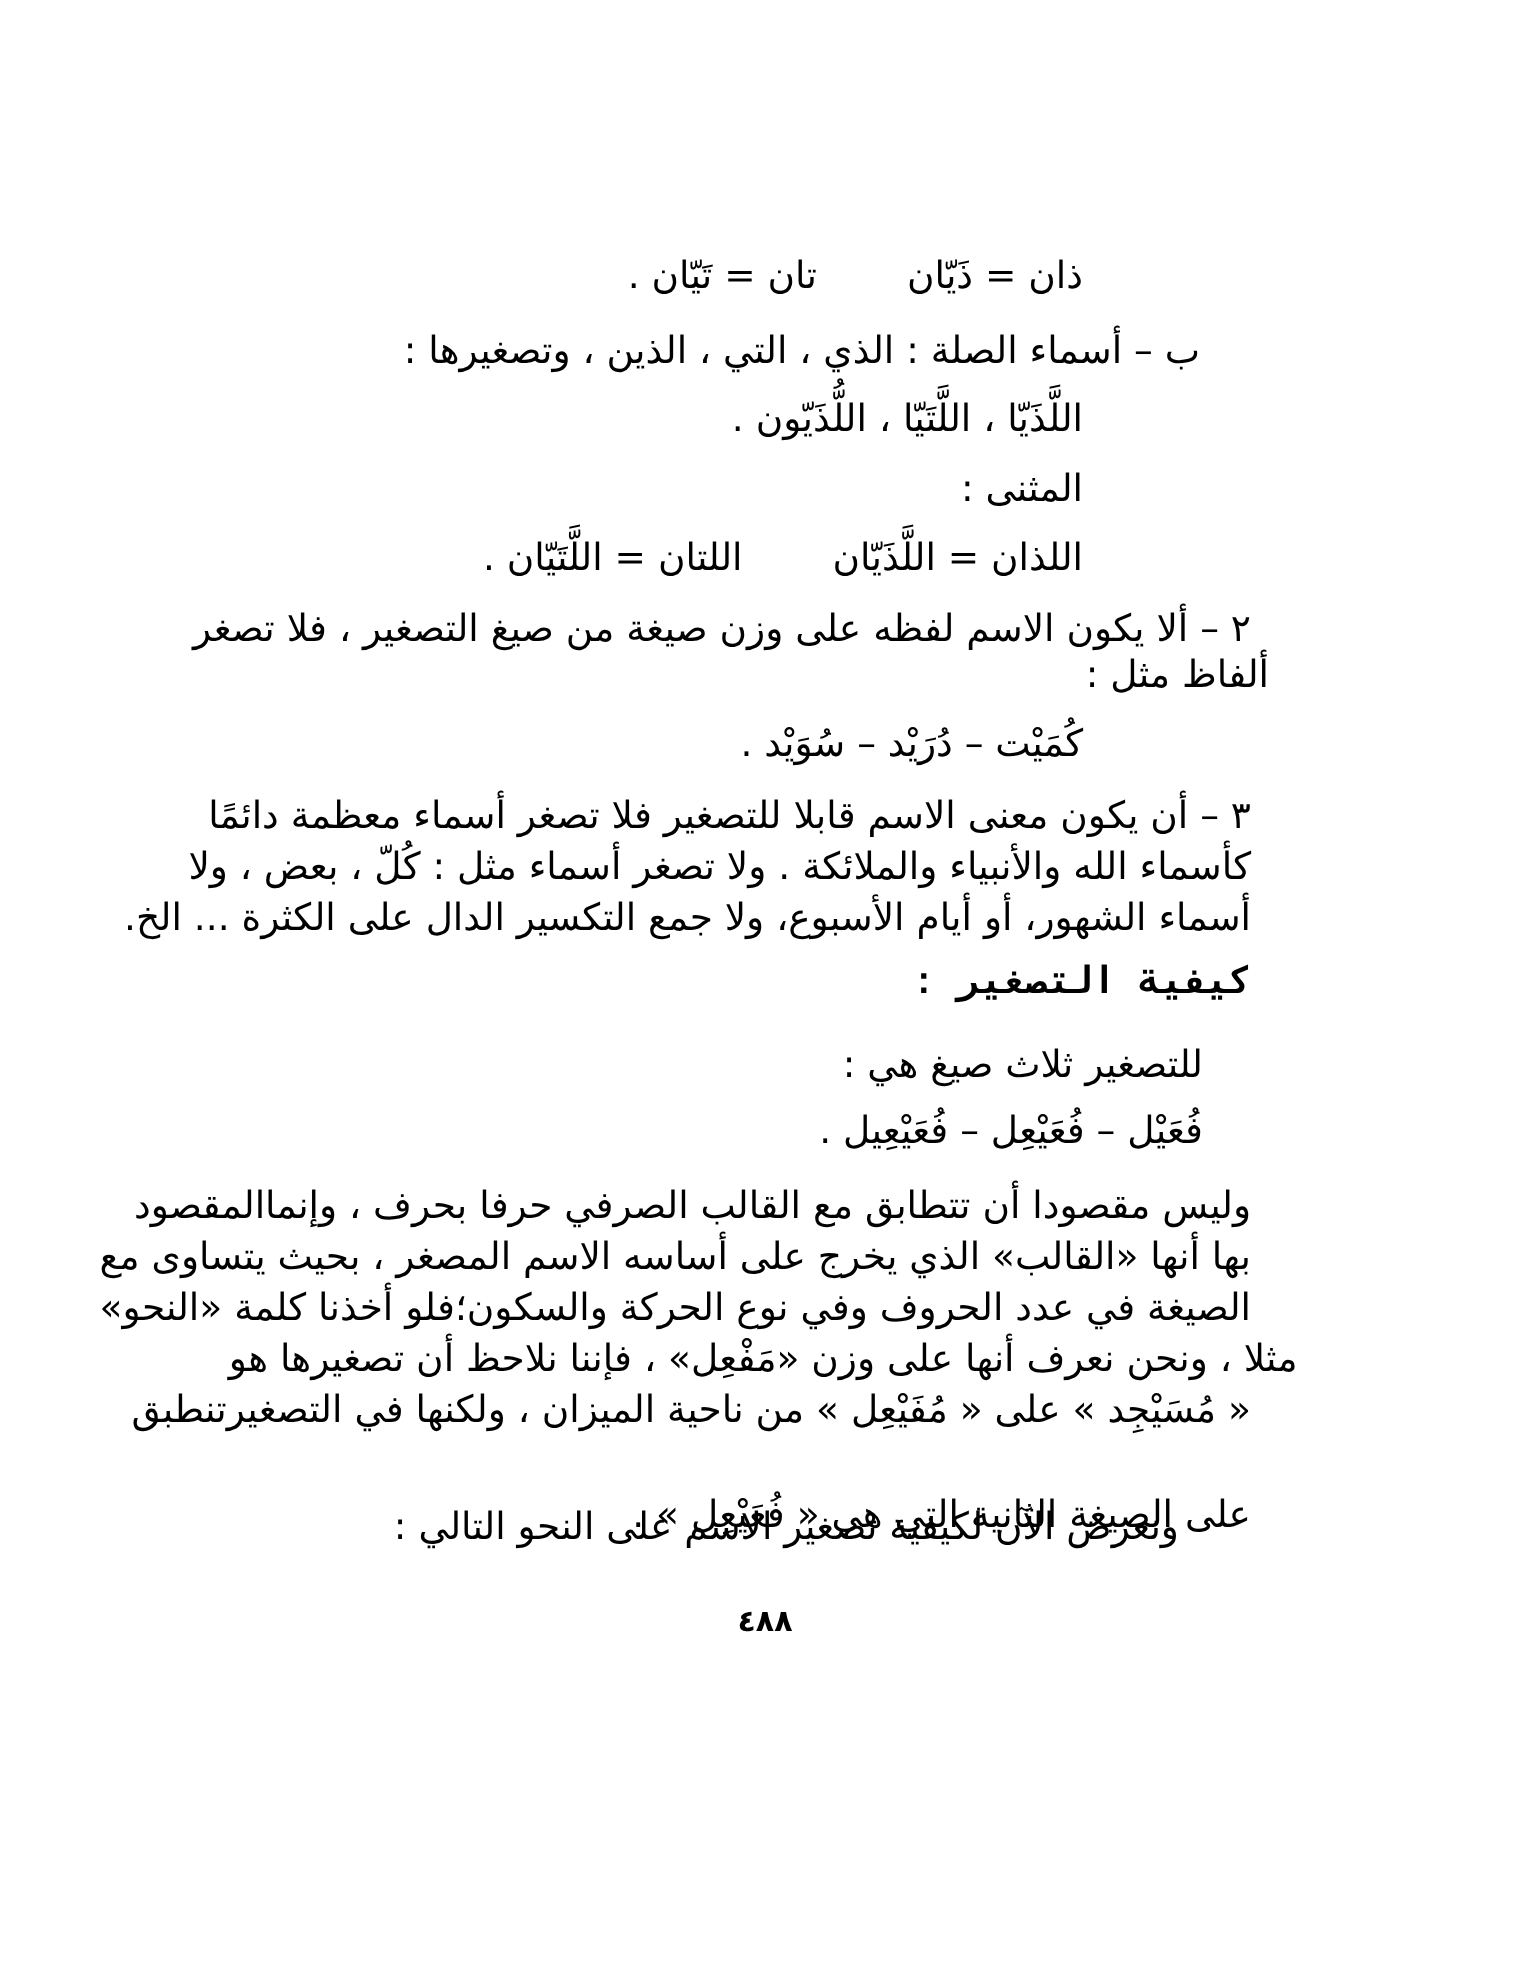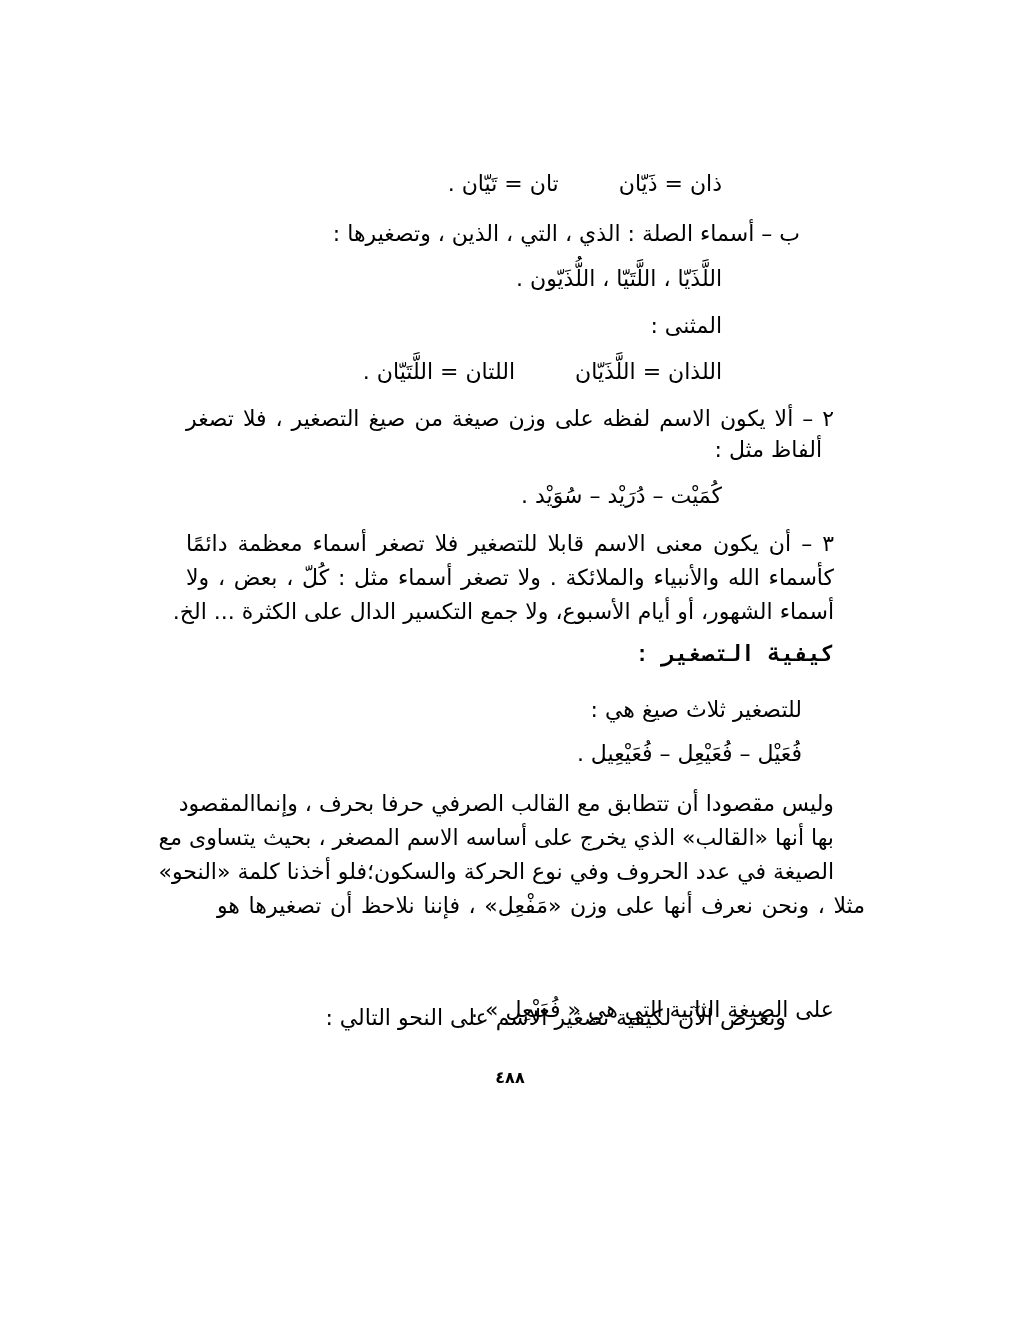--- a/index.html
+++ b/index.html
@@ -19,40 +19,40 @@
       position: absolute;
       left: 0; top: 0;
       width: 1020px;
       height: 1320px;
     }
     .line {
       position: absolute;
       direction: rtl;
       unicode-bidi: embed;
       white-space: nowrap;
-      font-size: 22px;
+      font-size: 25px;
       line-height: 28px;
       text-align: right;
     }
     .justify {
       left: 186px;
       width: 648px;
       right: auto;
       text-align: justify;
       text-align-last: justify;
       white-space: nowrap;
     }
     .bold { font-weight: bold; font-family: Liberation Mono, monospace; }
     .page-number {
       position: absolute;
       left: 480px;
       top: 1068px;
       width: 60px;
       text-align: center;
-      font-size: 16px;
+      font-size: 20px;
       font-weight: bold;
       direction: rtl;
     }
     .gap { display: inline-block; width: 60px; }
   </style>
 </head>
 <body>
 
 <div class="page">
 
@@ -64,36 +64,37 @@
 
   <div class="line" style="top:265px; right:298px;">اللَّذَيّا ، اللَّتَيّا ، اللُّذَيّون .</div>
 
   <div class="line" style="top:312px; right:298px;">المثنى :</div>
 
   <div class="line" style="top:358px; right:298px;">
     <span>اللذان = اللَّذَيّان</span><span class="gap"></span><span>اللتان = اللَّتَيّان .</span>
   </div>
 
   <div class="line justify" style="top:405px;">٢ – ألا يكون الاسم لفظه على وزن صيغة من صيغ التصغير ، فلا تصغر</div>
-  <div class="line" style="top:436px; right:198px;">ألفاظ مثل :</div>
+  <div class="line" style="top:436px; right:174px;">ألفاظ مثل :</div>
 
   <div class="line" style="top:482px; right:298px;">كُمَيْت – دُرَيْد – سُوَيْد .</div>
 
   <div class="line justify" style="top:530px;">٣ – أن يكون معنى الاسم قابلا للتصغير فلا تصغر أسماء معظمة دائمًا</div>
   <div class="line justify" style="top:564px;">كأسماء الله والأنبياء والملائكة . ولا تصغر أسماء مثل : كُلّ ، بعض ، ولا</div>
   <div class="line justify" style="top:598px;">أسماء الشهور، أو أيام الأسبوع، ولا جمع التكسير الدال على الكثرة ... الخ.</div>
 
   <div class="line bold" style="top:642px; right:186px;">كيفية التصغير :</div>
 
   <div class="line" style="top:696px; right:218px;">للتصغير ثلاث صيغ هي :</div>
 
   <div class="line" style="top:740px; right:218px;">فُعَيْل – فُعَيْعِل – فُعَيْعِيل .</div>
 
   <div class="line justify" style="top:790px;">وليس مقصودا أن تتطابق مع القالب الصرفي حرفا بحرف ، وإنماالمقصود</div>
   <div class="line justify" style="top:824px;">بها أنها «القالب» الذي يخرج على أساسه الاسم المصغر ، بحيث يتساوى مع</div>
   <div class="line justify" style="top:858px;">الصيغة في عدد الحروف وفي نوع الحركة والسكون؛فلو أخذنا كلمة «النحو»</div>
   <div class="line justify" style="top:892px;margin-left:31px;">مثلا ، ونحن نعرف أنها على وزن «مَفْعِل» ، فإننا نلاحظ أن تصغيرها هو</div>
+  <div class="line justify" style="top:926px;">« مُسَيْجِد » على « مُفَيْعِل » من ناحية الميزان ، ولكنها في التصغيرتنطبق</div>
   <div class="line" style="top:996px; right:186px;text-align:center;">على الصيغة الثانية التي هي « فُعَيْعِل » .</div>
 
   <div class="line" style="top:1004px; right:234px;">ونعرض الآن لكيفية تصغير الاسم على النحو التالي :</div>
 
   <div class="page-number">٤٨٨</div>
 </div>
 
 </body></html>

